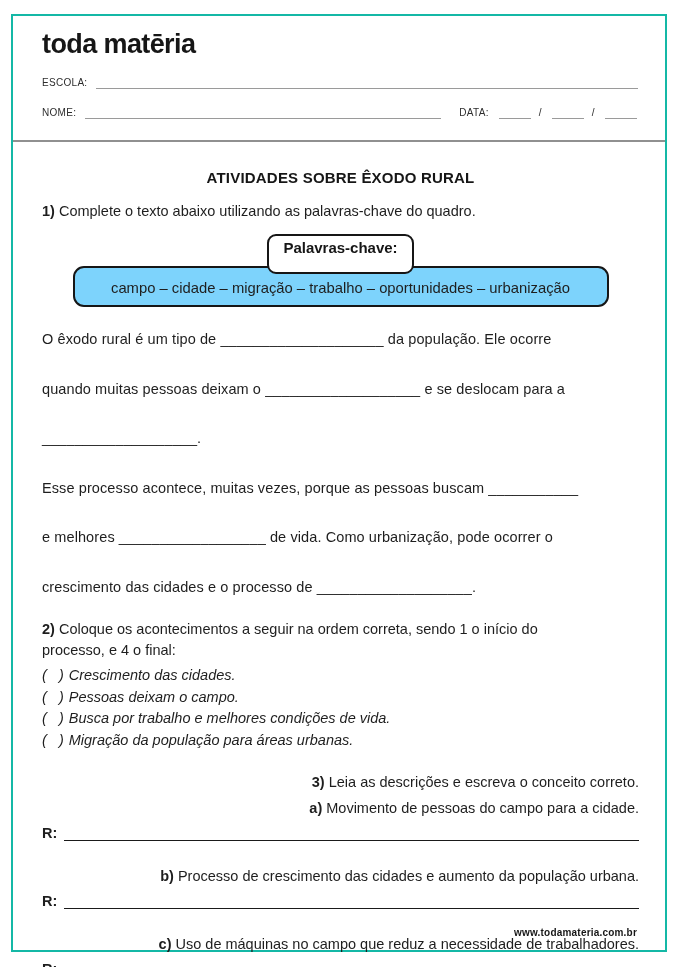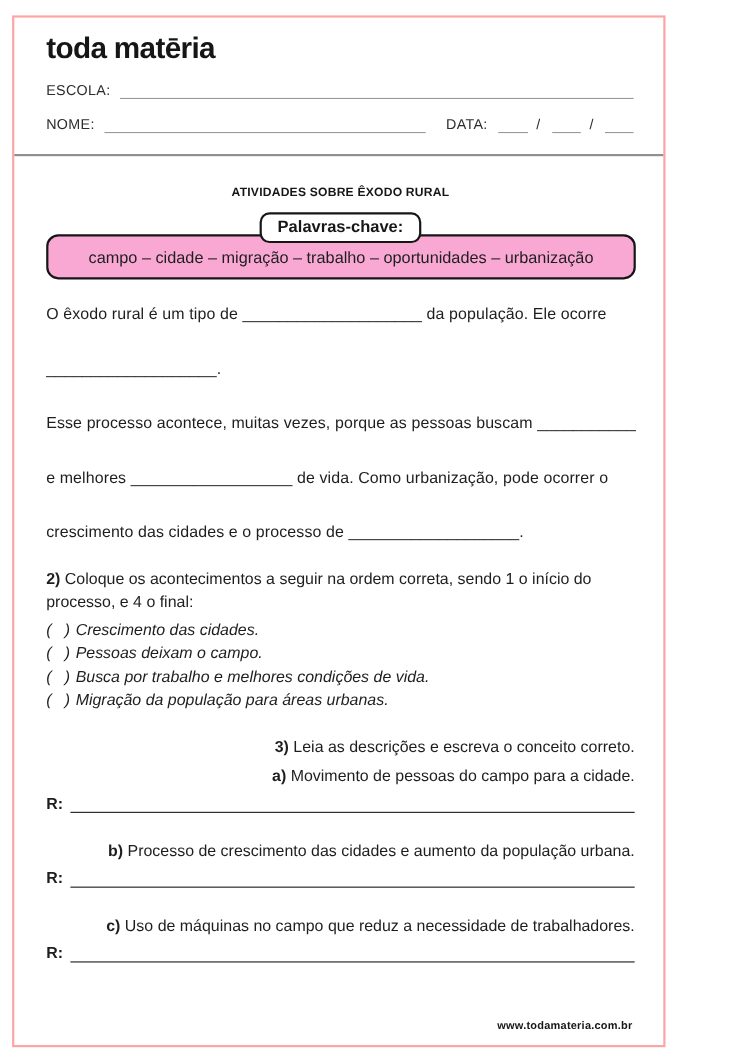--- a/index.html
+++ b/index.html
@@ -5,37 +5,37 @@
   * { margin:0; padding:0; box-sizing:border-box; }
   html,body { background:#ffffff; }
   body {
     width:685px; height:967px; position:relative;
     font-family:"Liberation Sans", sans-serif;
     color:#1e1e1e;
     -webkit-font-smoothing:antialiased;
   }
   .sheet {
     position:absolute; left:11px; top:14px;
-    width:594px; height:938px;
-    border:2px solid #fca5a5;
+    width:656px; height:938px;
+    border:2px solid #14b8a6;
     background:#ffffff;
   }
   
   .sheet-header {
     height:126px;
     border-bottom:2px solid #909090;
     padding:13px 22px 0 22px;
   }
   .logo {
     font-size:27px; font-weight:700; letter-spacing:-0.6px; color:#161616;
     margin-left:7px;
   }
   .field-row {
     display:flex; align-items:flex-end;
-    font-size:13px; color:#2d2d2d; letter-spacing:0.3px;
+    font-size:10px; color:#2d2d2d; letter-spacing:0.3px;
     margin:0 5px 0 7px;
   }
   .row-escola { margin-top:14px; }
   .row-nome   { margin-top:15px; }
   .field-label { white-space:nowrap; padding-bottom:1px; }
   .fill-line {
     border-bottom:1.5px solid #9a9a9a;
     height:15px; margin-left:9px;
   }
   .fill-grow { flex:1; }
@@ -43,38 +43,38 @@
   .data-label { margin-left:18px; }
   .date-seg {
     width:32px; height:15px;
     border-bottom:1.5px solid #9a9a9a;
     margin-left:10px;
   }
   .date-slash { margin-left:8px; padding-bottom:1px; color:#2d2d2d; }
   
   .content { padding:0 26px 0 29px; font-size:14.5px; }
   .ws-title {
-    text-align:center; font-weight:700; font-size:11px;
+    text-align:center; font-weight:700; font-size:15px;
     letter-spacing:0.2px; margin-top:27px; color:#161616;
   }
   .q-number { font-weight:700; }
   .q1-prompt { margin-top:15px; line-height:21px; }
   
   .kw-wrap { margin-top:12px; }
   .kw-label-row { text-align:center; position:relative; z-index:2; }
   .kw-label {
     display:inline-block; background:#ffffff;
     border:2px solid #161616; border-radius:9px;
-    padding:3px 14px 4px; font-weight:700; font-size:15px; color:#161616;
+    padding:3px 14px 16px; font-weight:700; font-size:15px; color:#161616;
   }
   .kw-box {
     width:536px; margin:-8px auto 0;
     border:2px solid #161616; border-radius:11px;
     padding:12px 8px 9px; text-align:center;
-    font-size:14.8px; position:relative; z-index:1; background:#f9a8d4;
+    font-size:14.8px; position:relative; z-index:1; background:#7dd3fc;
   }
   
   .fill-par { margin-top:9px; }
   .fill-par .line { line-height:33.5px; white-space:nowrap; letter-spacing:0.1px;margin-top:16px; }
   
   .q2-block { margin-top:15px; }
   .q2-block .line { line-height:21px; }
   .q2-items { margin-top:4px; }
   .q2-item { line-height:21.5px;font-style:italic; }
   .order-slot { margin-right:5px; }
@@ -120,30 +120,35 @@
       <span class="date-seg"></span>
       <span class="date-slash">/</span>
       <span class="date-seg"></span>
     </div>
   </div>
 
   <div class="content">
 
     <div class="ws-title">ATIVIDADES SOBRE ÊXODO RURAL</div>
 
+    <div class="q1-prompt">
+      <span class="q-number">1)</span>
+      <span>Complete o texto abaixo utilizando as palavras-chave do quadro.</span>
+    </div>
 
     <div class="kw-wrap">
       <div class="kw-label-row">
         <span class="kw-label">Palavras-chave:</span>
       </div>
       <div class="kw-box">campo – cidade – migração – trabalho – oportunidades – urbanização</div>
     </div>
 
     <div class="fill-par">
       <div class="line">O êxodo rural é um tipo de ____________________ da população. Ele ocorre</div>
+      <div class="line">quando muitas pessoas deixam o ___________________ e se deslocam para a</div>
       <div class="line">___________________.</div>
       <div class="line">Esse processo acontece, muitas vezes, porque as pessoas buscam ___________</div>
       <div class="line">e melhores __________________ de vida. Como urbanização, pode ocorrer o</div>
       <div class="line">crescimento das cidades e o processo de ___________________.</div>
     </div>
 
     <div class="q2-block">
       <div class="line">
         <span class="q-number">2)</span>
         <span>Coloque os acontecimentos a seguir na ordem correta, sendo 1 o início do</span>

